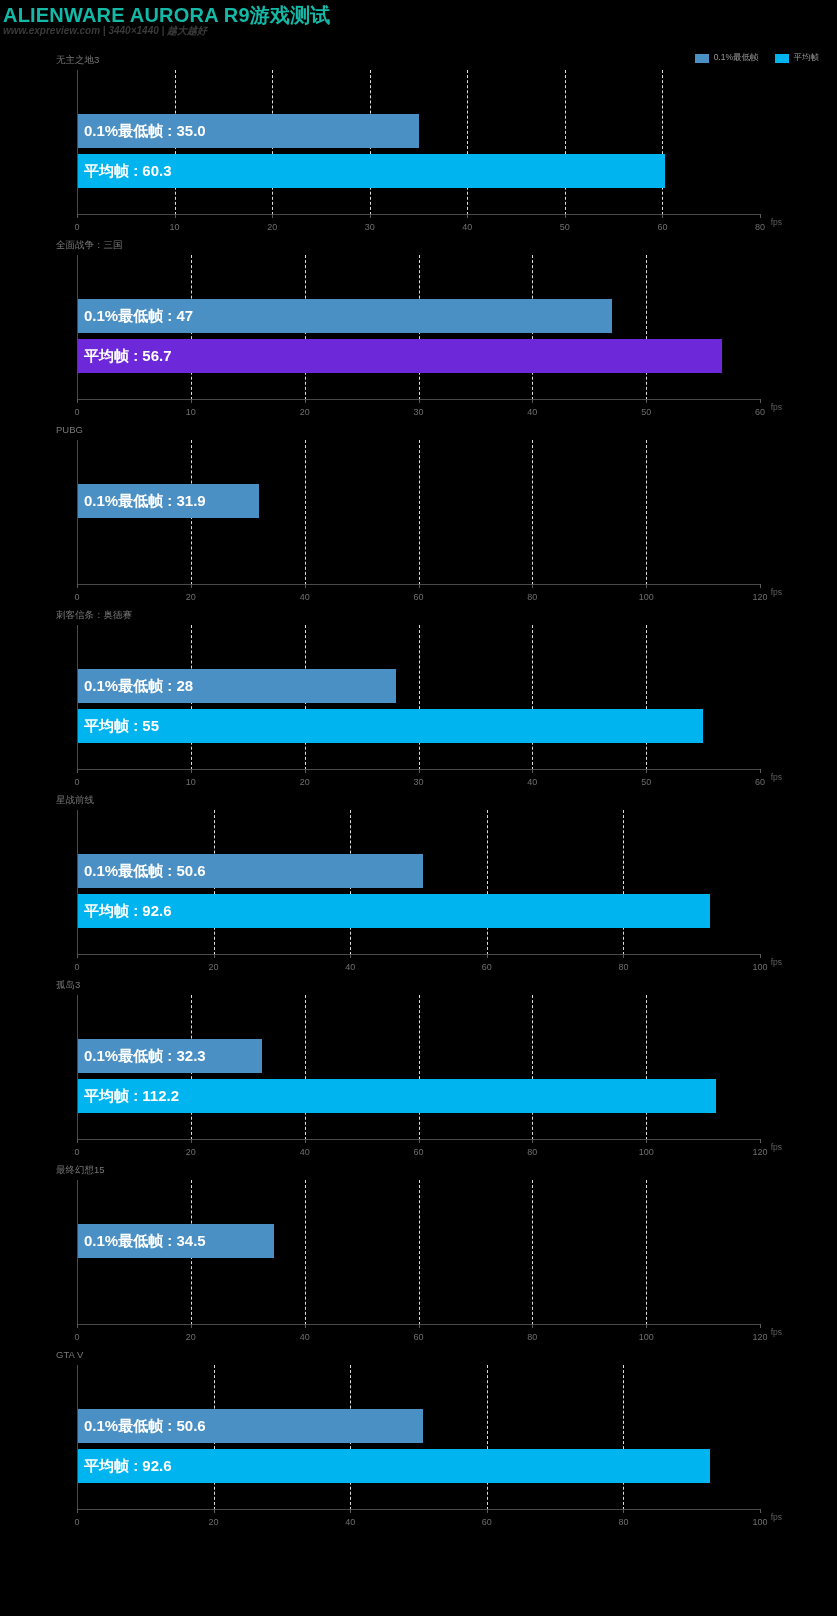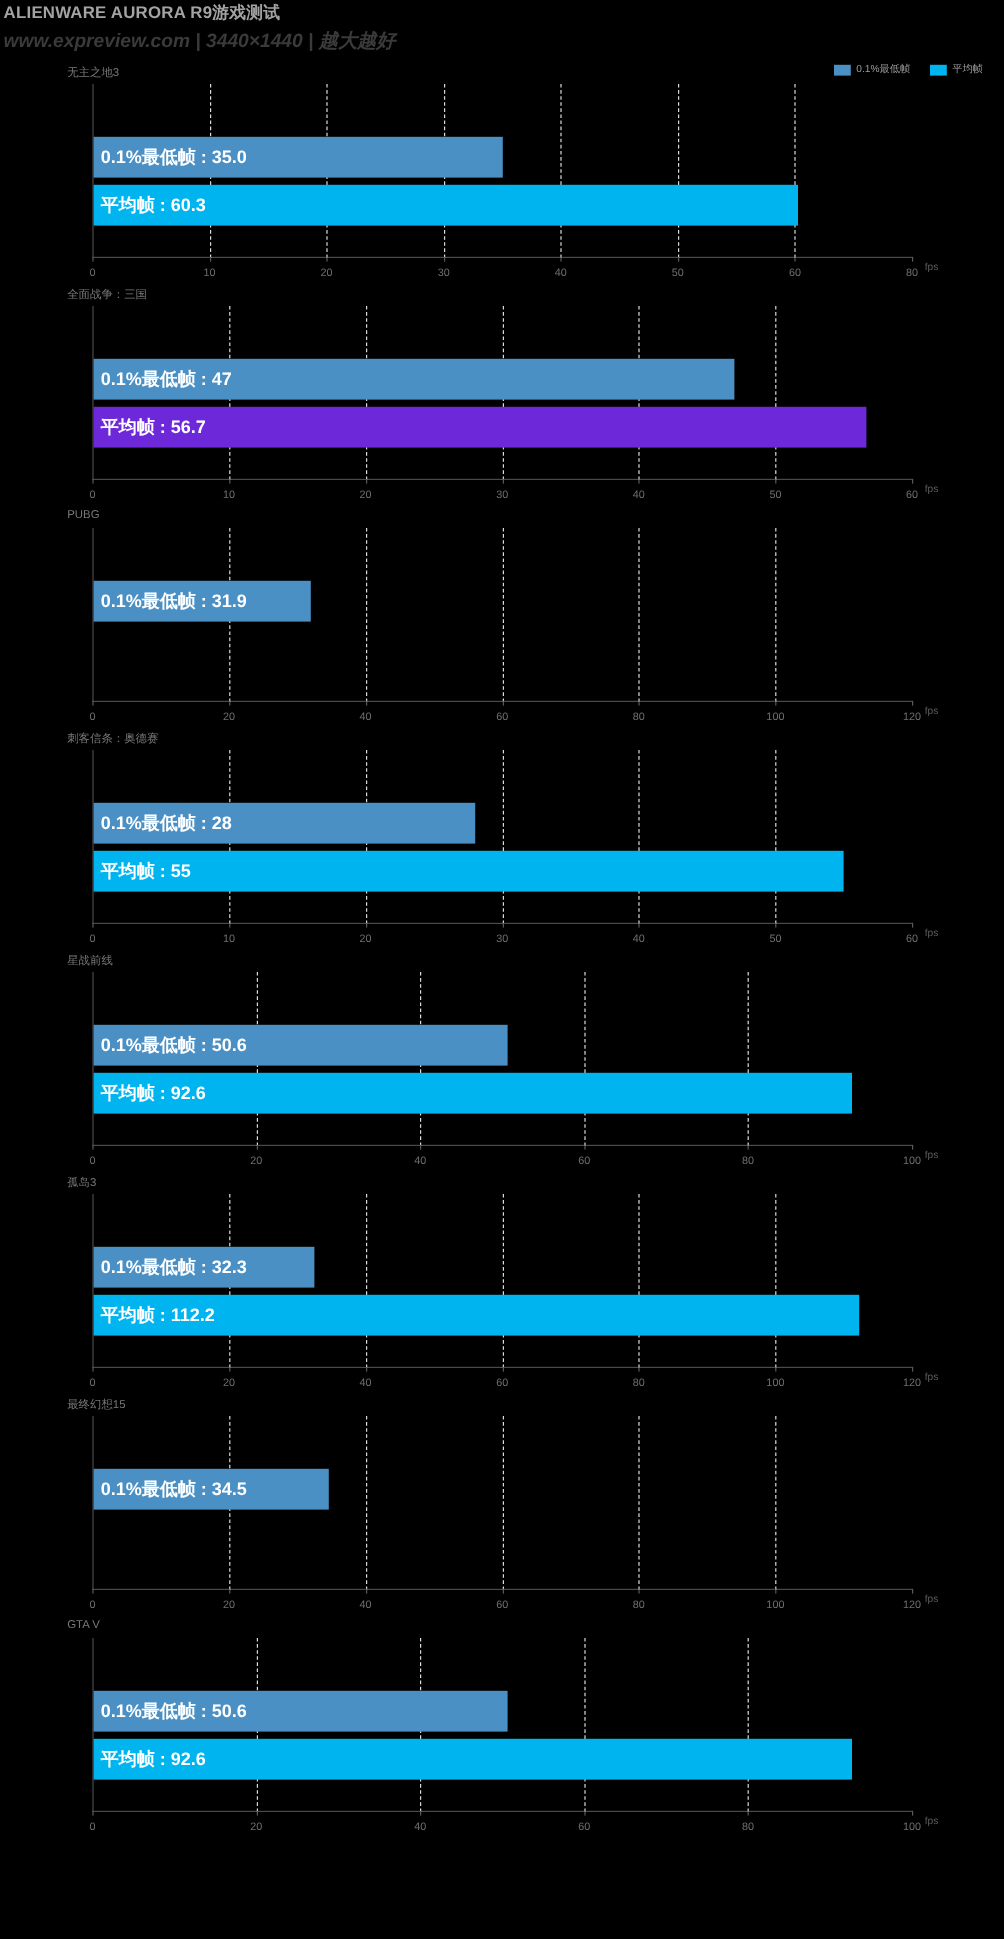--- a/index.html
+++ b/index.html
@@ -19,30 +19,30 @@
 
   
   #header {
     position: absolute;
     left: 0; top: 0;
     width: 837px; height: 44px;
   }
   #title {
     position: absolute;
     left: 3px; top: 2px;
-    font-size: 14px;
+    font-size: 20px;
     font-weight: bold;
-    color: #a3a3a3;
+    color: #14b8a6;
     letter-spacing: 0.2px;
     white-space: nowrap;
   }
   #subtitle {
     position: absolute;
     left: 3px; top: 24px;
-    font-size: 16px;
+    font-size: 10px;
     font-weight: bold;
     font-style: italic;
     color: #3a3a3a;
     white-space: nowrap;
   }
 
   
   #legend {
     position: absolute;
     right: 18px; top: 52px;

